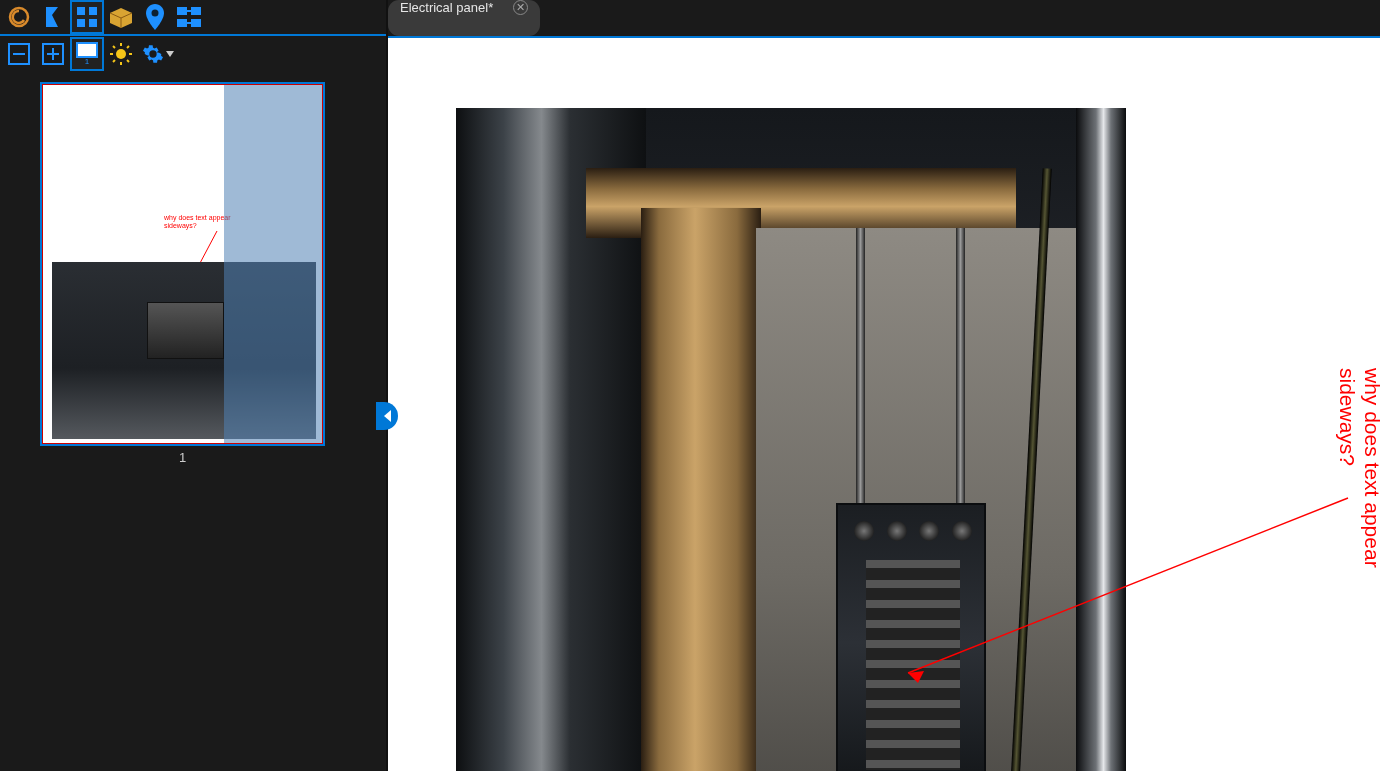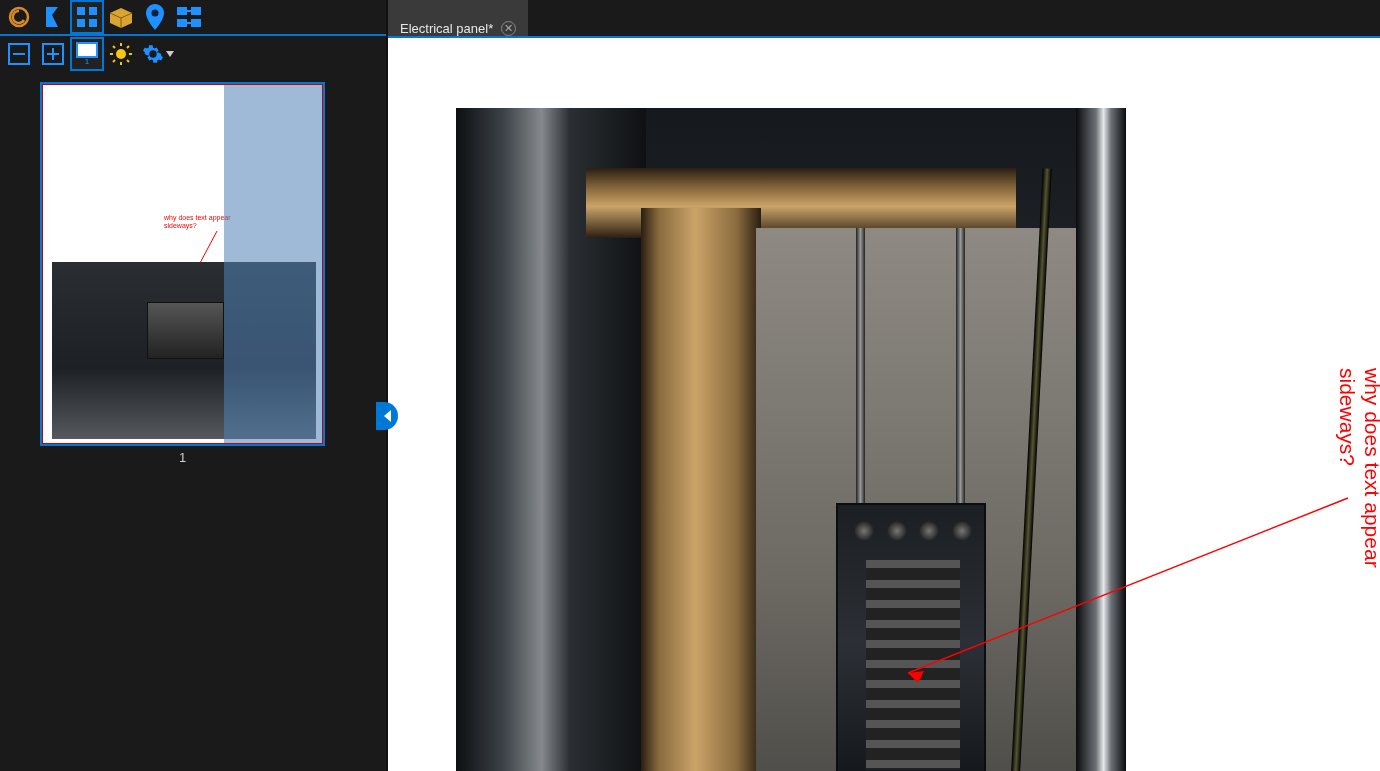--- a/index.html
+++ b/index.html
@@ -144,24 +144,25 @@
     height: 36px;
     display: flex;
     align-items: stretch;
     background: #1a1a1a;
   }
   .doc-tab {
     background: #3a3a3a;
     color: #e6e6e6;
     font-size: 13px;
     display: flex;
-    align-items: flex-end;
+    align-items: flex-start;
     padding: 0 12px;
-    gap: 8px;
+    gap: 20px;
     cursor: pointer;
+    border-radius: 11px;
   }
   .tab-close {
     width: 15px; height: 15px;
     border: 1px solid #888;
     border-radius: 50%;
     display:flex;align-items:center;justify-content:center;
     font-size:11px; line-height:1; color:#aaa;
     cursor:pointer;
   }
 

